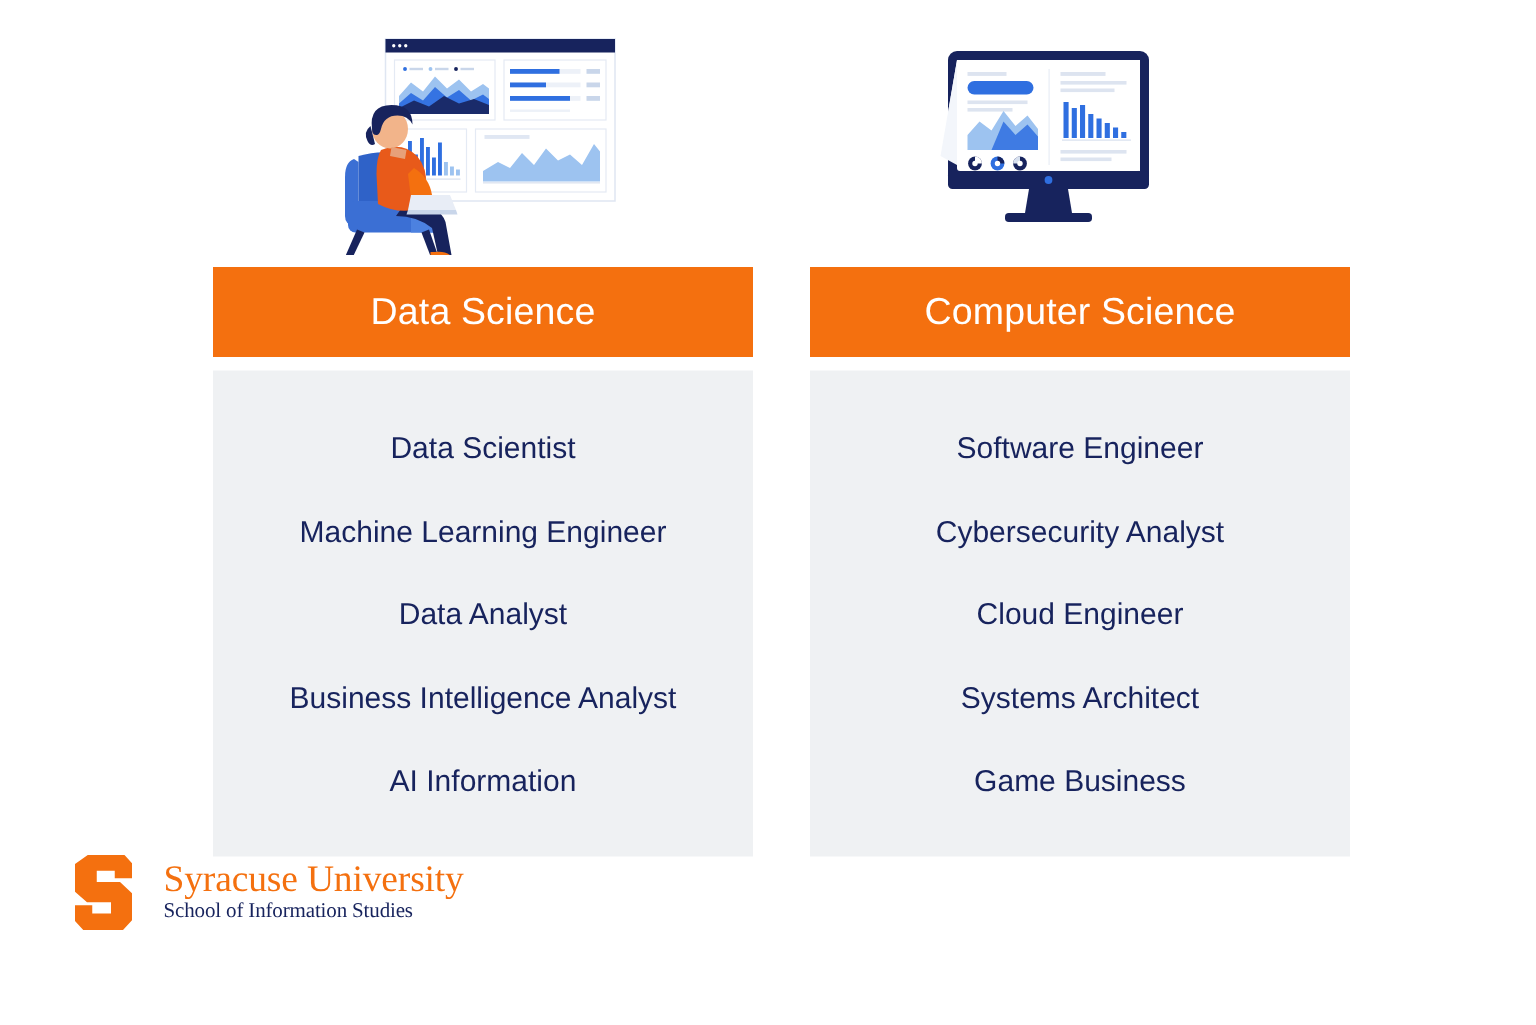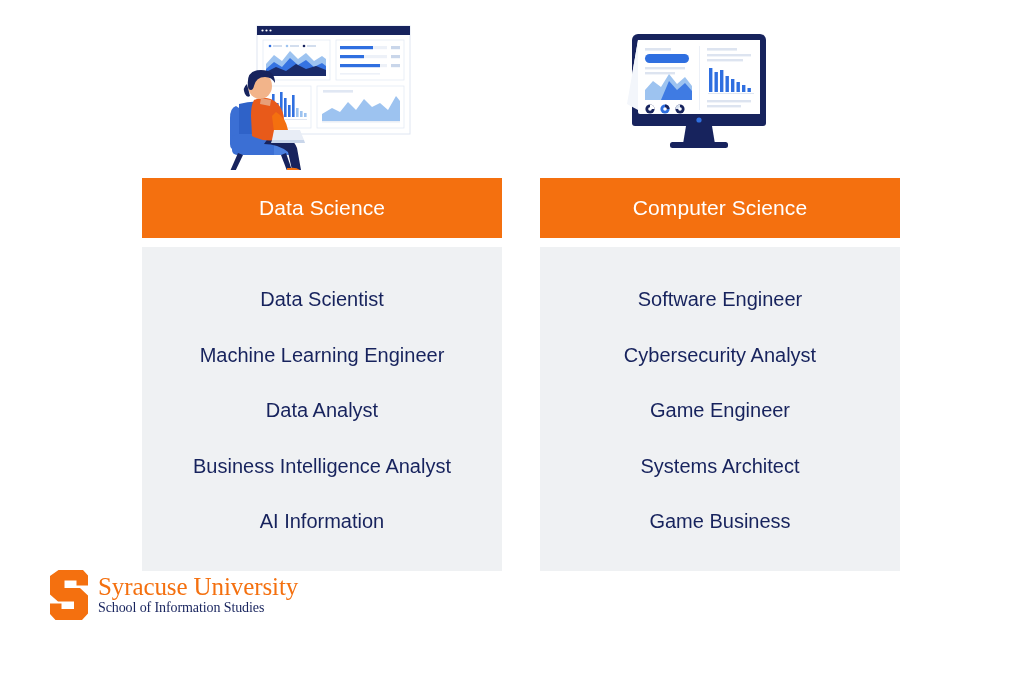--- a/index.html
+++ b/index.html
@@ -48,21 +48,21 @@
   #column-data-science { left: 142px; }
   #column-computer-science { left: 540px; }
 
   .column-header {
     height: 60px;
     background: #F4700F;
     color: #ffffff;
     display: flex;
     align-items: center;
     justify-content: center;
-    font-size: 21px;
+    font-size: 25px;
     font-weight: 400;
     letter-spacing: 0.1px;
   }
 
   .column-body {
     margin-top: 9px;
     height: 324px;
     background: #EFF1F3;
     display: flex;
     flex-direction: column;
@@ -85,20 +85,21 @@
     white-space: nowrap;
   }
 
   
   #logo {
     position: absolute;
     left: 50px;
     top: 570px;
     display: flex;
     align-items: center;
+    gap: 11px;
   }
   #logo-mark {
     width: 38px;
     height: 50px;
     flex: none;
   }
   #logo-text {
     margin-left: 10px;
     display: flex;
     flex-direction: column;
@@ -287,21 +288,21 @@
     </div>
   </div>
 
   <div class="column" id="column-computer-science">
     <div class="column-header">
       <span>Computer Science</span>
     </div>
     <div class="column-body">
       <div class="role-item">Software Engineer</div>
       <div class="role-item">Cybersecurity Analyst</div>
-      <div class="role-item">Game Engineer</div>
+      <div class="role-item">Cloud Engineer</div>
       <div class="role-item">Systems Architect</div>
       <div class="role-item">Game Business</div>
     </div>
   </div>
 
   <div id="logo">
     <svg id="logo-mark" viewBox="0 0 38 50">
       <path fill="#F4700F" d="M8.5 0 H33 L38 5.5 V15.5 H26.5 V10.5 H14.5 V18 H30 L38 25.5 V43.5 L32 50 H5.5 L0 44 V33.5 H11.5 V39 H24 V31.5 H8 L0 24.5 V6 Z"></path>
     </svg>
     <div id="logo-text">

